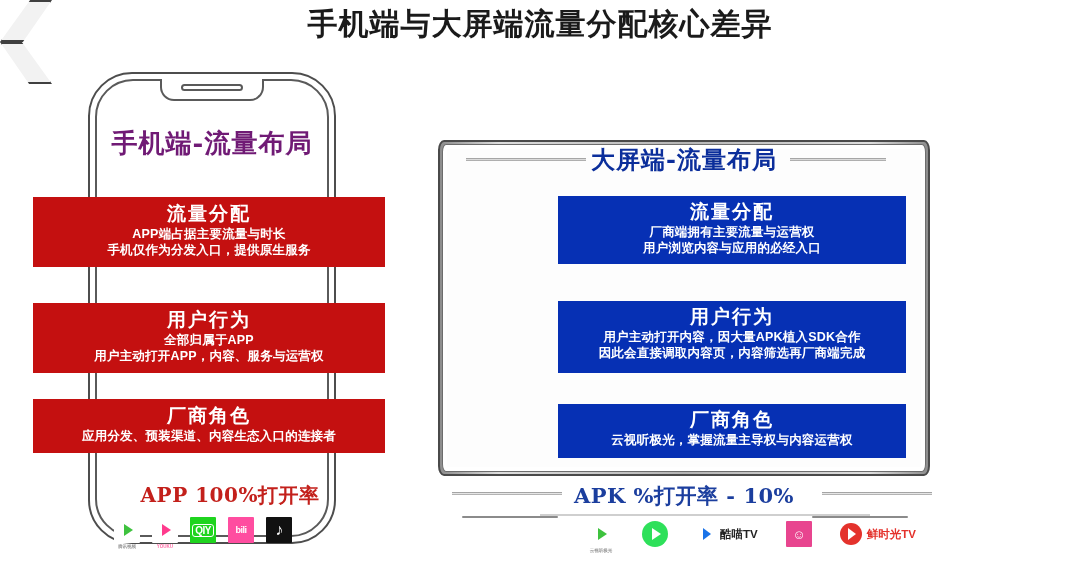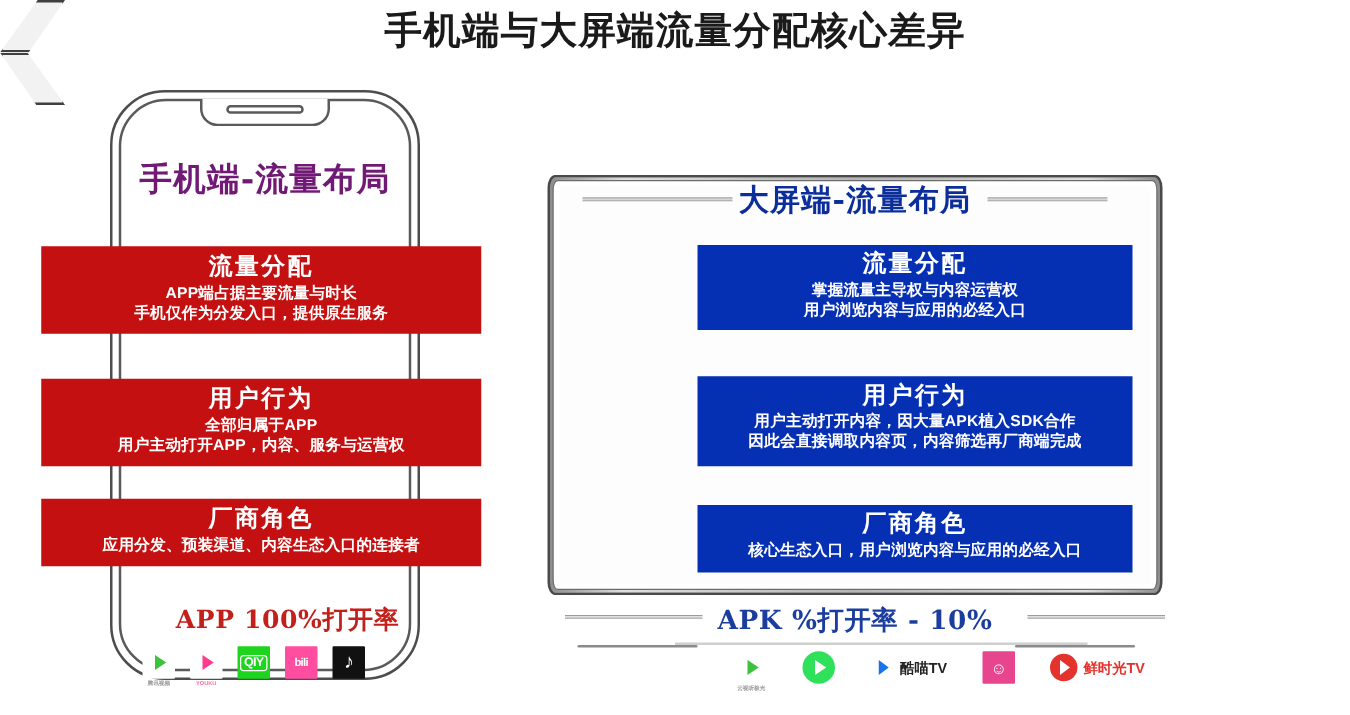--- a/index.html
+++ b/index.html
@@ -195,33 +195,33 @@
     <div class="tv-frame-mid"></div>
     <div class="tv-screen"></div>
   </div>
 
   <div class="tv-title-rule" style="left:466px;width:120px;"></div>
   <div class="tv-title-rule" style="left:790px;width:96px;"></div>
   <div class="tv-title">大屏端-流量布局</div>
 
   <div class="band blue" style="left:558px;top:196px;width:348px;height:68px;padding-top:4px;">
     <div class="b-head">流量分配</div>
-    <div class="b-line">掌握流量主导权与内容运营权</div>
+    <div class="b-line">厂商端拥有主要流量与运营权</div>
     <div class="b-line">用户浏览内容与应用的必经入口</div>
   </div>
 
   <div class="band blue" style="left:558px;top:301px;width:348px;height:72px;padding-top:4px;">
     <div class="b-head">用户行为</div>
     <div class="b-line">用户主动打开内容，因大量APK植入SDK合作</div>
     <div class="b-line">因此会直接调取内容页，内容筛选再厂商端完成</div>
   </div>
 
   <div class="band blue" style="left:558px;top:404px;width:348px;height:54px;padding-top:4px;">
     <div class="b-head">厂商角色</div>
-    <div class="b-line">核心生态入口，用户浏览内容与应用的必经入口</div>
+    <div class="b-line">云视听极光，掌握流量主导权与内容运营权</div>
   </div>
 
   <div class="leg-l"></div>
   <div class="leg-r"></div>
   <div class="leg-foot" style="left:462px;top:516px;width:96px;"></div>
   <div class="leg-foot" style="left:812px;top:516px;width:96px;"></div>
 
   <div class="tv-rate-rule" style="left:452px;width:110px;top:492px;"></div>
   <div class="tv-rate-rule" style="left:822px;width:110px;top:492px;"></div>
   <div class="tv-rate" style="top:482px;">APK %打开率 - 10%</div>

